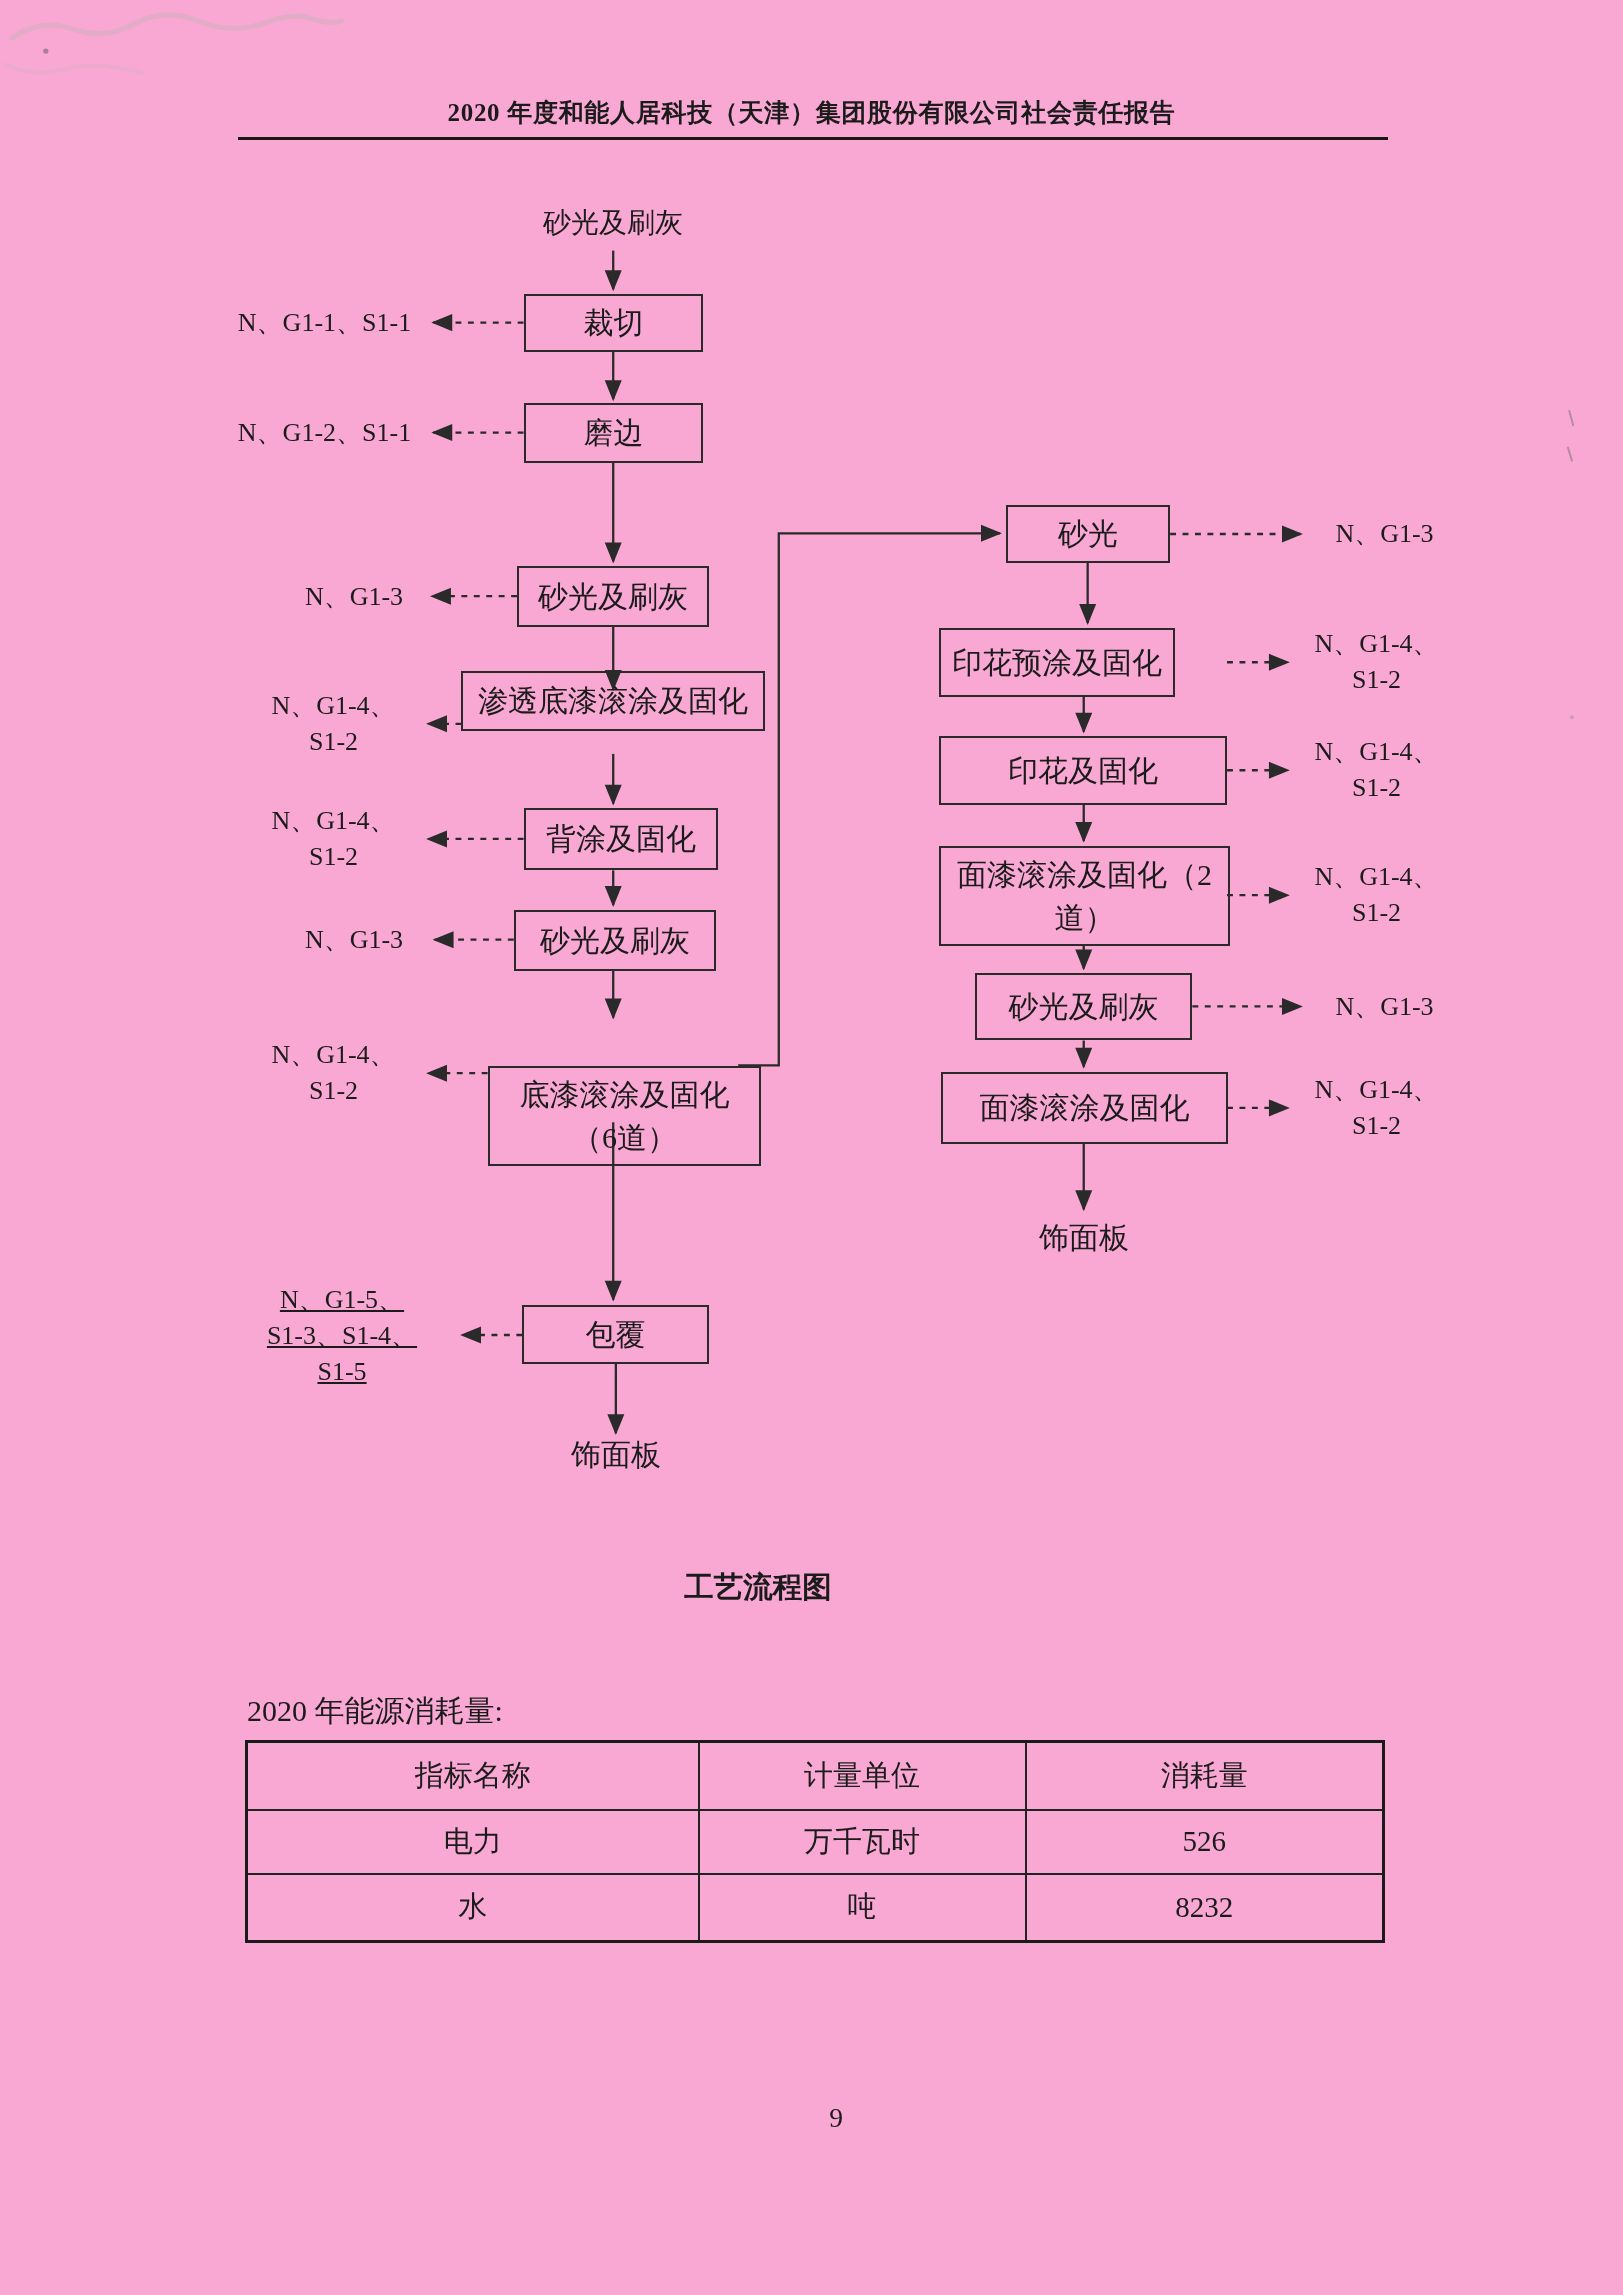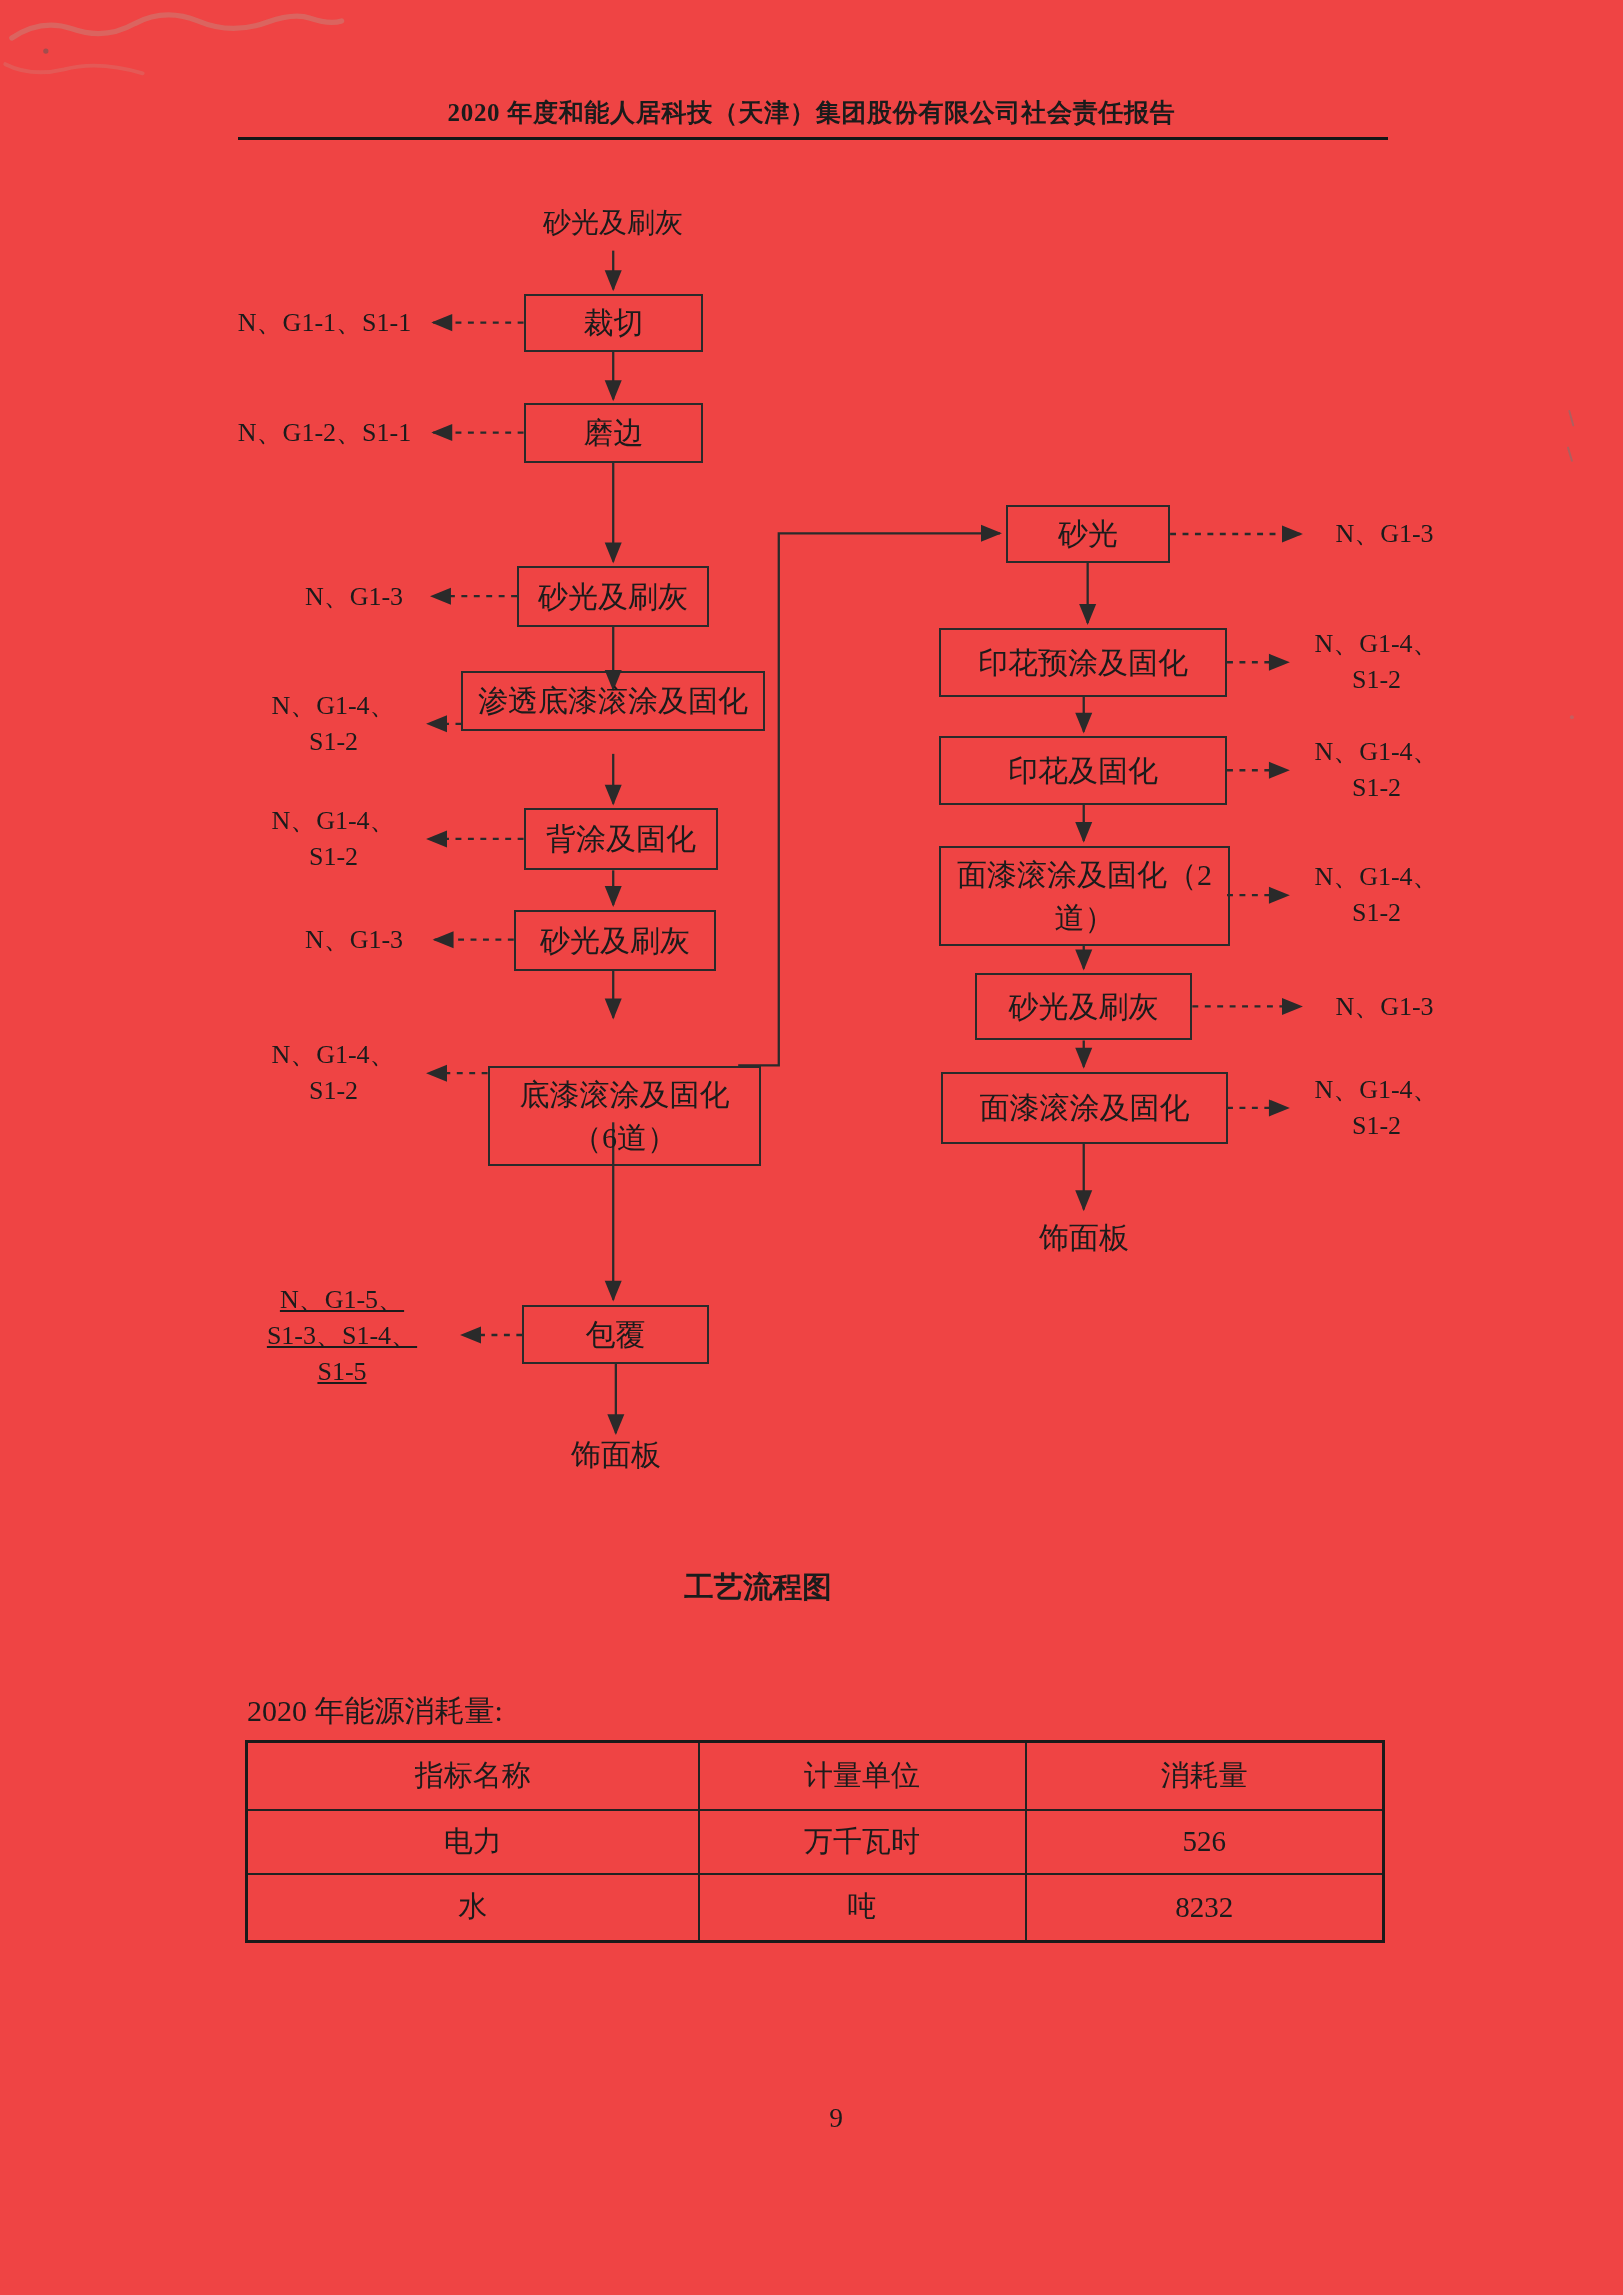--- a/index.html
+++ b/index.html
@@ -1,20 +1,20 @@
 <!DOCTYPE html>
 <html style="font-size:10.5px"><head>
 <meta charset="utf-8">
 <style>
   html,body{margin:0;padding:0;background:#ffffff;}
   .page{
     position:relative;
     width:1623px;
     height:2295px;
-    background:#ef4444;
+    background:#f9a8d4;
     font-family:"Liberation Serif","DejaVu Serif",serif;
     color:#1b1b1b;
     overflow:hidden;
   }
   .doc-header{
     position:absolute; left:0; top:96px; width:1623px;
     text-align:center; font-size:25px; font-weight:bold; letter-spacing:0.7px;
   }
   .header-rule{
     position:absolute; left:238px; top:137px; width:1150px; height:3.3px;
@@ -130,21 +130,21 @@
   <div class="node" style="left:524px; top:403px;  width:179px; height:60px;">磨边</div>
   <div class="node" style="left:517px; top:566px;  width:192px; height:61px;">砂光及刷灰</div>
   <div class="node" style="left:461px; top:671px; width:304px; height:60px;">渗透底漆滚涂及固化</div>
   <div class="node" style="left:524px; top:808px; width:194px; height:62px;">背涂及固化</div>
   <div class="node" style="left:514px; top:910px; width:202px; height:61px;">砂光及刷灰</div>
   <div class="node" style="left:488px; top:1022px; width:273px; height:100px;margin-top:44px;">底漆滚涂及固化
 （6道）</div>
   <div class="node" style="left:522px; top:1305px; width:187px; height:59px;">包覆</div>
 
   <div class="node" style="left:1006px; top:505px;  width:164px; height:58px;">砂光</div>
-  <div class="node" style="left:939px; top:628px;  width:288px; height:69px;text-align:right;">印花预涂及固化</div>
+  <div class="node" style="left:939px; top:628px;  width:236px; height:69px;text-align:right;">印花预涂及固化</div>
   <div class="node" style="left:939px; top:736px; width:288px; height:69px;text-align:right;">印花及固化</div>
   <div class="node" style="left:939px; top:846px; width:291px; height:100px;">面漆滚涂及固化（2
 道）</div>
   <div class="node" style="left:975px; top:973px; width:217px; height:67px;">砂光及刷灰</div>
   <div class="node" style="left:941px; top:1072px; width:287px; height:72px;">面漆滚涂及固化</div>
 
   <div class="ann" style="left:223px; top:305px;  width:203px;">N、G1-1、S1-1</div>
   <div class="ann" style="left:223px; top:415px;  width:203px;">N、G1-2、S1-1</div>
   <div class="ann" style="left:272px; top:579px;  width:164px;">N、G1-3</div>
   <div class="ann" style="left:242px; top:688px; width:183px;">N、G1-4、

